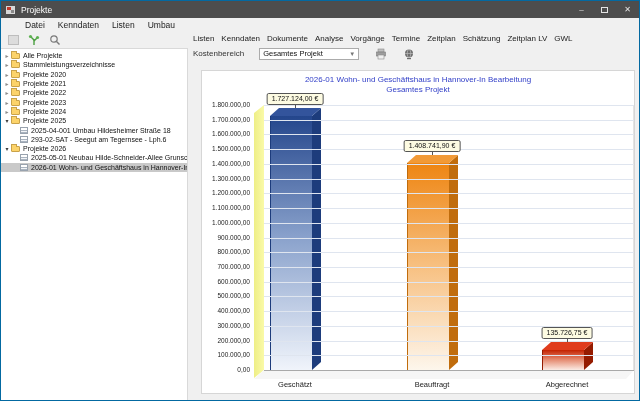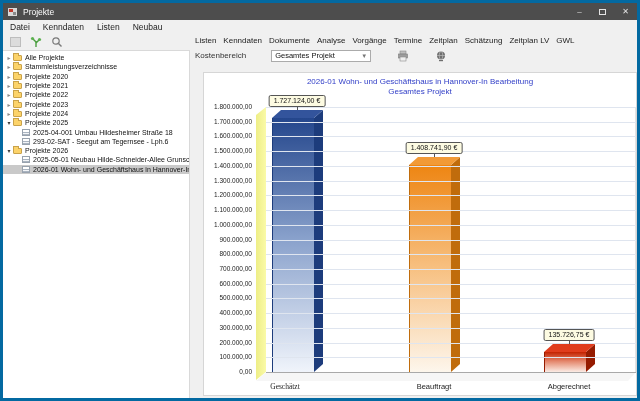--- a/index.html
+++ b/index.html
@@ -1,28 +1,28 @@
 <!DOCTYPE html>
 <html><head>
 <meta charset="utf-8">
 <style>
   * { box-sizing: border-box; margin: 0; padding: 0; }
   html,body { width:640px; height:401px; overflow:hidden; }
   body { font-family:"Liberation Sans", sans-serif; background:#fff; }
-  .window { width:640px; height:401px; border:3px solid #0369a1; display:flex; flex-direction:column; background:#f0f0f0; }
+  .window { width:640px; height:401px; border:1px solid #0369a1; display:flex; flex-direction:column; background:#f0f0f0; }
 
   
   .titlebar { height:17px; background:#4d4d4d; color:#fff; display:flex; align-items:center; padding-left:5px; gap:5px; flex:none; }
   .titlebar .app-title { font-size:8.5px; }
   .win-controls { margin-left:auto; display:flex; height:100%; }
   .ctrl { width:23px; height:100%; display:flex; align-items:center; justify-content:center; color:#e4e4e4; font-size:8px; }
   .ctrl .maxbox { width:7px; height:6px; border:1px solid #e4e4e4; display:inline-block; }
 
   
-  .menubar { height:14px; background:#f0f0f0; display:flex; align-items:center; gap:13px; padding-left:7px; flex:none; }
+  .menubar { height:14px; background:#f0f0f0; display:flex; align-items:center; gap:13px; padding-left:24px; flex:none; }
   .menu-item { font-size:8.5px; color:#1c1c1c; }
   .body-row { flex:1; display:flex; min-height:0; }
   .left-col { width:187px; flex:none; display:flex; flex-direction:column; }
   .toolbar { height:16px; display:flex; align-items:center; gap:9px; padding-left:7px; flex:none; }
   .tb-new { width:11px; height:10px; background:#dcdcdc; border:1px solid #bdbdbd; }
 
   
   .tree { flex:1; background:#fff; border-top:1px solid #d9d9d9; border-right:1px solid #d9d9d9; padding-top:2px; overflow:hidden; }
   .tree-row { height:9.3px; display:flex; align-items:center; white-space:nowrap; overflow:hidden; font-size:7px; color:#111; }
   .tree-row.lvl0 { padding-left:2px; }
@@ -32,21 +32,21 @@
   .tw-arrow.expanded { color:#3d3d3d; }
   .folder-icon { width:9px; height:6px; background:#fcd36a; border:1px solid #c9a24a; border-radius:1px; position:relative; flex:none; margin:1px 3px 0 0; }
   .folder-icon::before { content:''; position:absolute; top:-3px; left:-1px; width:4px; height:2px; background:#fcd36a; border:1px solid #c9a24a; border-bottom:none; }
   .doc-icon { width:8px; height:7px; flex:none; margin-right:3px; border:1px solid #98a2ae;
               background:linear-gradient(#ffffff 0 2px, #aab4c0 2px 3px, #f2f4f7 3px 4px, #aab4c0 4px 5px, #f2f4f7 5px); }
 
   
   .right-col { flex:1; display:flex; flex-direction:column; min-width:0; }
   .tabs { height:13px; display:flex; align-items:center; gap:7px; padding-left:5px; flex:none; }
   .tab { font-size:8px; color:#1c1c1c; }
-  .filter-row { height:17px; display:flex; align-items:center; gap:25px; padding-left:5px; flex:none; }
+  .filter-row { height:17px; display:flex; align-items:center; gap:15px; padding-left:5px; flex:none; }
   .filter-label { font-size:8px; color:#333; }
   .select { width:100px; height:12px; background:#fff; border:1px solid #ababab; display:flex; align-items:center; padding:0 3px; }
   .select .sel-text { font-size:7.5px; color:#111; }
   .select .chev { margin-left:auto; color:#777; font-size:6px; }
   .icon-btn { width:13px; height:13px; display:flex; align-items:center; justify-content:center; }
 
   
   .canvas { flex:1; position:relative; background:#f0f0f0; }
   .chart-panel { position:absolute; left:13px; top:8px; width:434px; height:324px; background:#fff; border:1px solid #d6d6d6; overflow:hidden; }
   .chart-title, .chart-subtitle { position:absolute; width:100%; text-align:center; font-size:8px; color:#3340c8; }
@@ -86,21 +86,21 @@
           <span class="maxbox"></span>
         </span>
       <span class="ctrl">✕</span>
     </div>
   </div>
 
   <div class="menubar">
       <span class="menu-item">Datei</span>
       <span class="menu-item">Kenndaten</span>
       <span class="menu-item">Listen</span>
-      <span class="menu-item">Neubau</span>
+      <span class="menu-item">Umbau</span>
     </div>
 
   <div class="body-row">
 
     <div class="left-col">
       <div class="toolbar">
         <span class="tb-new"></span>
         <svg width="12" height="12" viewBox="0 0 12 12">
           <path d="M6 11 L6 5" stroke="#4a9e3f" stroke-width="1.4" fill="none"></path>
           <path d="M6 6 L3 3" stroke="#4a9e3f" stroke-width="1.4" fill="none"></path>
@@ -266,21 +266,21 @@
             <span class="ytick" style="top: 236.111px;">400.000,00</span>
             <div class="gridline" style="top: 254.833px;"></div>
             <span class="ytick" style="top: 250.833px;">300.000,00</span>
             <div class="gridline" style="top: 269.556px;"></div>
             <span class="ytick" style="top: 265.556px;">200.000,00</span>
             <div class="gridline" style="top: 284.278px;"></div>
             <span class="ytick" style="top: 280.278px;">100.000,00</span>
             <span class="ytick" style="top: 295px;">0,00</span>
             <div class="vnotch" style="left: 93px; top: 33px;"></div>
             <div class="vlabel" style="left: 93px; top: 22px;">1.727.124,00 €</div>
-            <div class="cat-label" style="left: 81px; font-family: Liberation Serif, serif;">Geschätzt</div>
+            <div class="cat-label" style="left: 93px;">Geschätzt</div>
             <div class="vnotch" style="left: 230px; top: 80px;"></div>
             <div class="vlabel" style="left: 230px; top: 69px;">1.408.741,90 €</div>
             <div class="cat-label" style="left: 230px;">Beauftragt</div>
             <div class="vnotch" style="left: 365px; top: 267px;"></div>
             <div class="vlabel" style="left: 365px; top: 256px;">135.726,75 €</div>
             <div class="cat-label" style="left: 365px;">Abgerechnet</div>
           </div>
       </div>
     </div>
 

